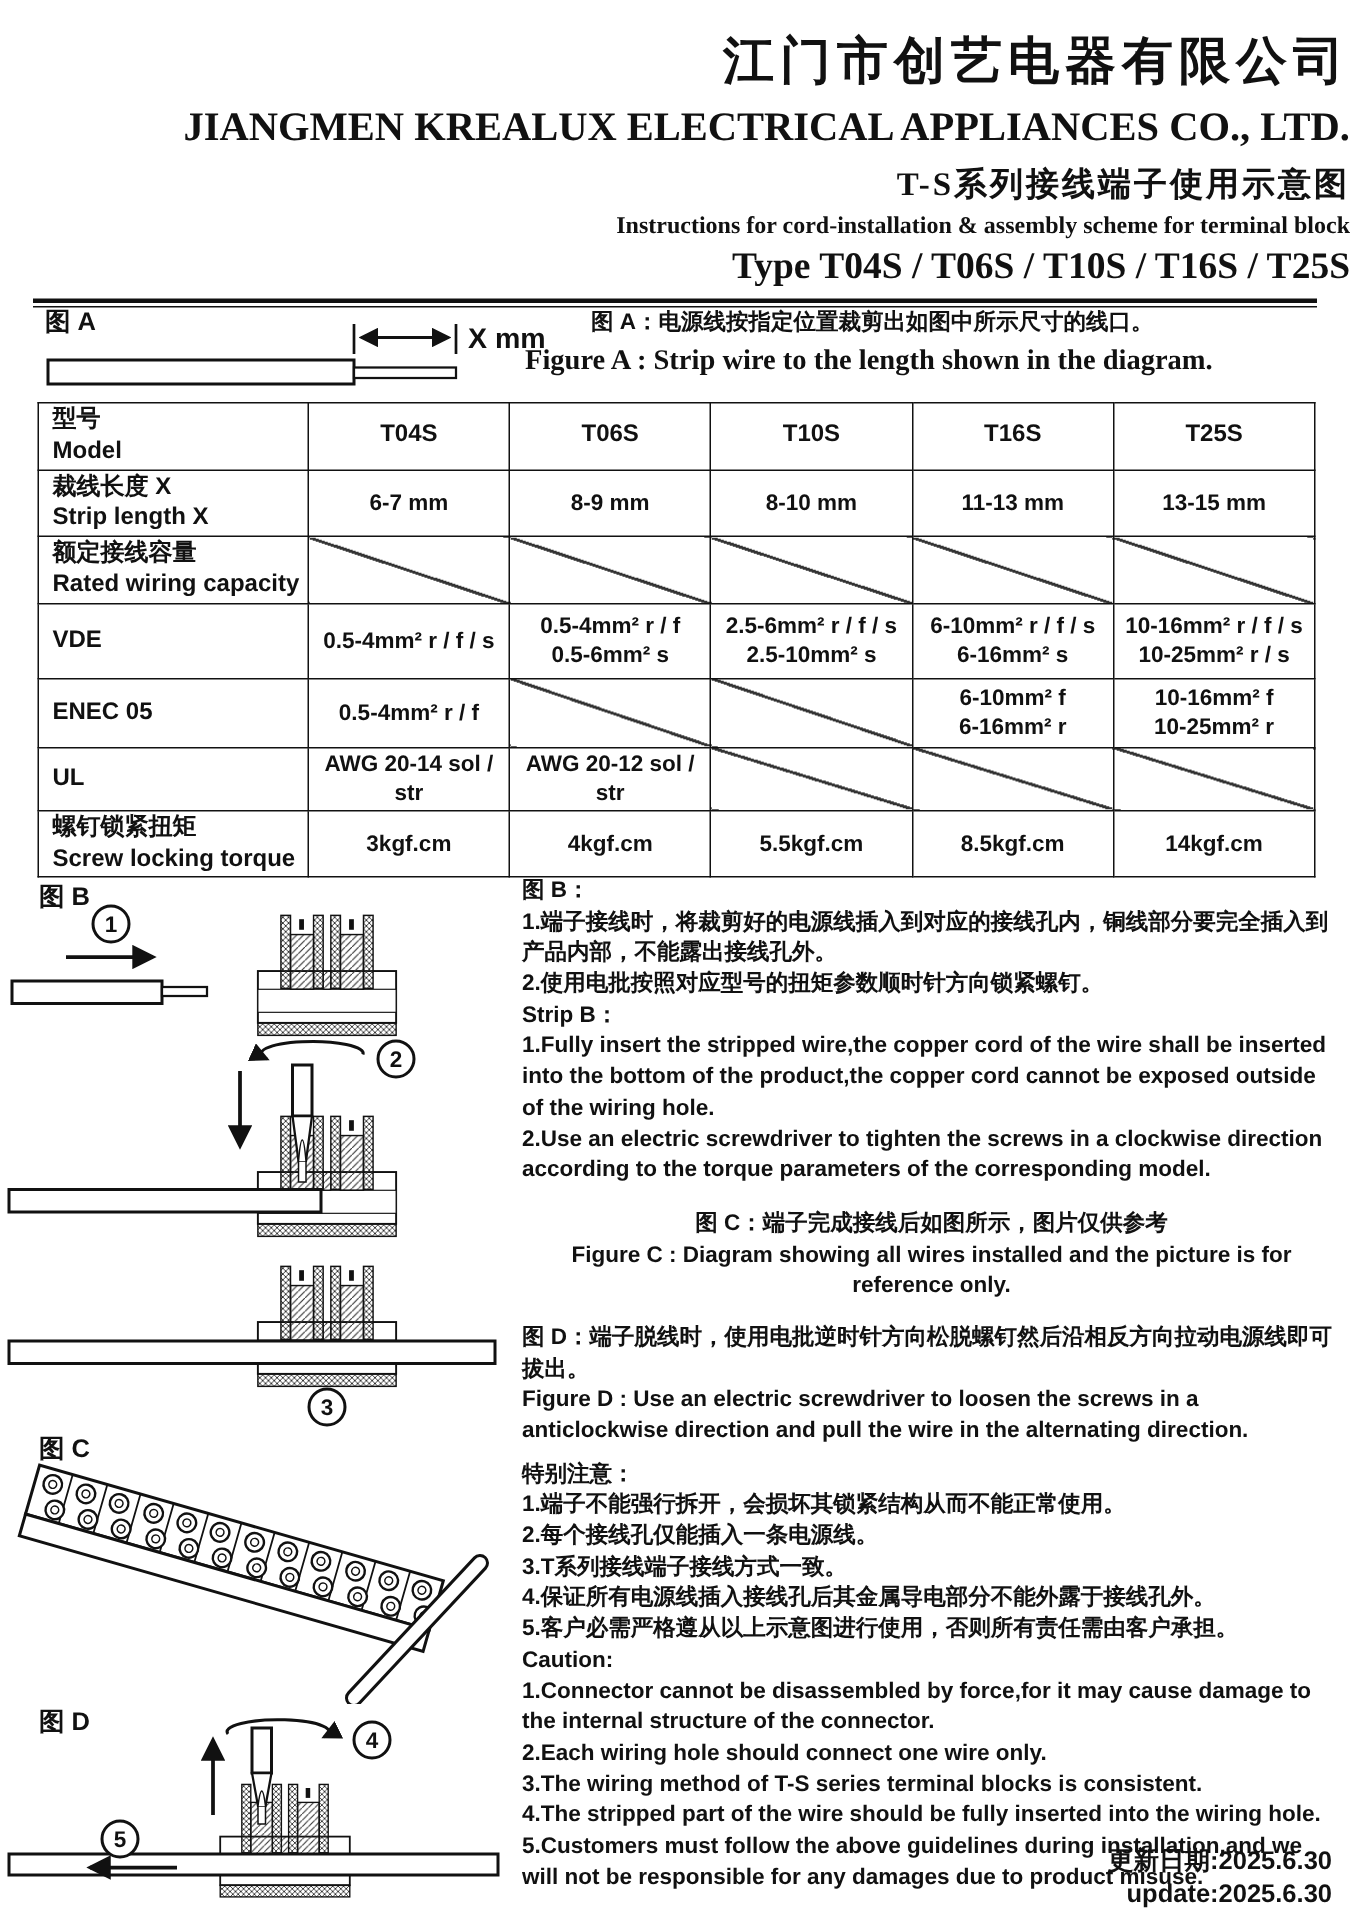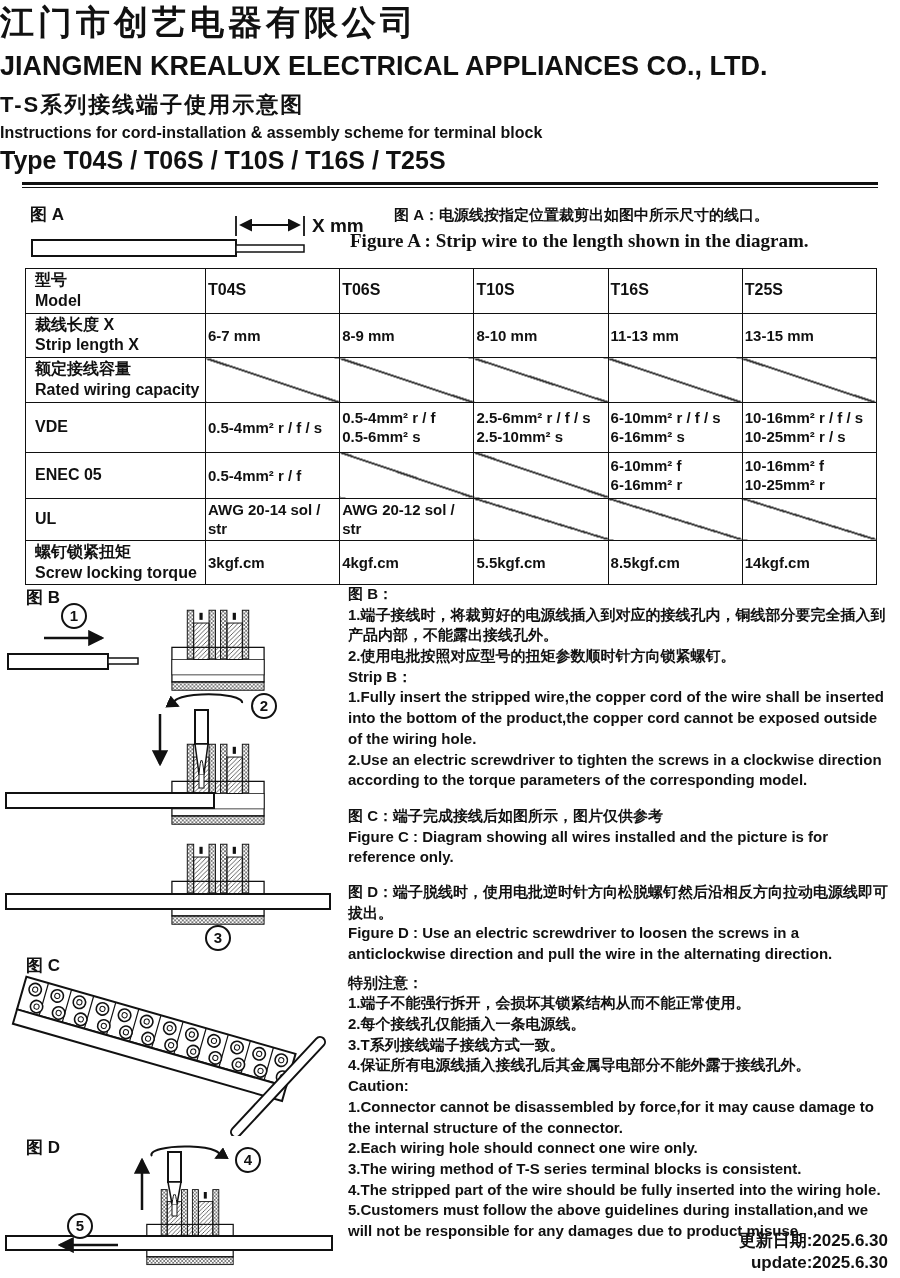--- a/index.html
+++ b/index.html
@@ -2,39 +2,39 @@
 <html><head>
 <meta charset="utf-8">
 <style>
   * { margin:0; padding:0; box-sizing:border-box; }
   html,body { width:900px; height:1278px; }
   body {
     background:#ffffff; color:#111;
     font-family:"Liberation Sans","DejaVu Sans",sans-serif;
     position:relative; overflow:hidden; font-weight:bold;
   }
-  .hdr { text-align:left; padding-top:0; }
+  .hdr { text-align:right; padding-top:18px;font-family:Liberation Serif, serif; }
   .t-cn  { font-size:34px; letter-spacing:4px; }
   .t-en  { font-size:27px; margin-top:5px; }
   .s-cn  { font-size:22px; margin-top:8px; letter-spacing:2px; }
   .s-en  { font-size:16px; margin-top:4px; }
   .type  { font-size:25px; margin-top:4px; }
   .rule  { margin:7px 22px 0; height:6px; border-top:3px solid #111; border-bottom:1px solid #111; }
 
   .fig-label { position:absolute; font-size:17px; }
   #figa-label { left:30px; top:203px; }
   #figa-svg { position:absolute; left:26px; top:212px; }
   #figa-cap { position:absolute; left:350px; top:204px; line-height:1.5; }
   #figa-cap .cn { font-size:15px;margin-left:44px; }
   #figa-cap .en { font-size:19px;font-family:Liberation Serif, serif; }
 
   #spec-table { position:absolute; left:25px; top:268px; width:852px;
     border-collapse:collapse; table-layout:fixed; }
   #spec-table td { border:1.5px solid #111; font-weight:bold; font-size:15px;
-    vertical-align:middle; padding:1px 2px; }
+    text-align:center; vertical-align:middle; padding:1px 2px; }
   #spec-table td div { line-height:1.3; }
   #spec-table td.lcell { width:180px; text-align:left; padding-left:9px; font-size:16px; }
   #spec-table tr:nth-child(1) td.model { font-size:16px; }
   #spec-table tr:nth-child(1){height:42px} #spec-table tr:nth-child(2){height:42px}
   #spec-table tr:nth-child(3){height:44px} #spec-table tr:nth-child(4){height:50px}
   #spec-table tr:nth-child(5){height:46px} #spec-table tr:nth-child(6){height:42px}
   #spec-table tr:nth-child(7){height:44px}
   #spec-table td.diag { background:linear-gradient(to top right,
       transparent calc(50% - 1px), #333 calc(50% - 1px),
       #333 calc(50% + 1px), transparent calc(50% + 1px)); }
@@ -47,21 +47,21 @@
   .leftcol svg { position:absolute; }
   #svg-b1 { left:2px;  top:14px;  }
   #svg-b2 { left:2px;  top:104px; }
   #svg-b3 { left:2px;  top:250px; }
   #svg-c  { left:6px;  top:380px; }
   #svg-d  { left:2px;  top:560px; }
 
   .rightcol { position:absolute; left:348px; top:584px; width:546px;
     font-size:15px; line-height:1.38; }
   .rightcol .line { margin:0; }
-  .mt-c { margin-top:15px; }
+  .mt-c { margin-top:15px;text-align:center; }
   .mt-d { margin-top:14px; }
   .mt-n { margin-top:8px; }
 
   .footer { position:absolute; right:12px; bottom:4px; text-align:right;
     font-size:17px; line-height:1.3; }
 
   svg text { font-family:"Liberation Sans","DejaVu Sans",sans-serif;
     font-weight:bold; fill:#111; }
   text.num { font-size:15px; text-anchor:middle; }
   text.dim { font-size:19px; }
@@ -368,20 +368,21 @@
     <div class="line">Figure D : Use an electric screwdriver to loosen the screws in a anticlockwise direction and pull the wire in the alternating direction.</div>
   </div>
 
   <div class="mt-n">
     <div class="line">特别注意：</div>
     <div>
         <div class="line">1.端子不能强行拆开，会损坏其锁紧结构从而不能正常使用。</div>
         <div class="line">2.每个接线孔仅能插入一条电源线。</div>
         <div class="line">3.T系列接线端子接线方式一致。</div>
         <div class="line">4.保证所有电源线插入接线孔后其金属导电部分不能外露于接线孔外。</div>
+        <div class="line">5.客户必需严格遵从以上示意图进行使用，否则所有责任需由客户承担。</div>
       </div>
     <div class="line">Caution:</div>
     <div>
         <div class="line">1.Connector cannot be disassembled by force,for it may cause damage to the internal structure of the connector.</div>
         <div class="line">2.Each wiring hole should connect one wire only.</div>
         <div class="line">3.The wiring method of T-S series terminal blocks is consistent.</div>
         <div class="line">4.The stripped part of the wire should be fully inserted into the wiring hole.</div>
         <div class="line">5.Customers must follow the above guidelines during installation,and we will not be responsible for any damages due to product misuse.</div>
       </div>
   </div>

